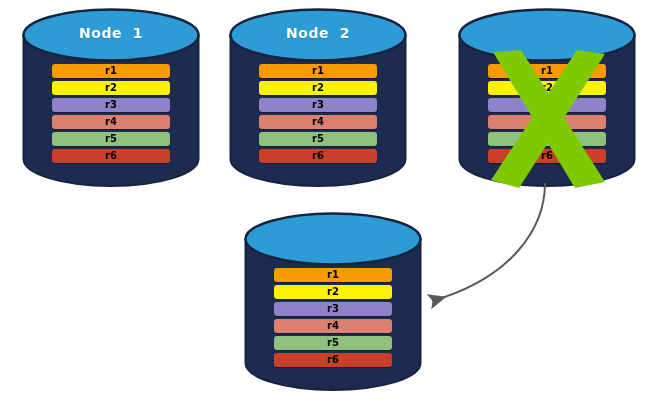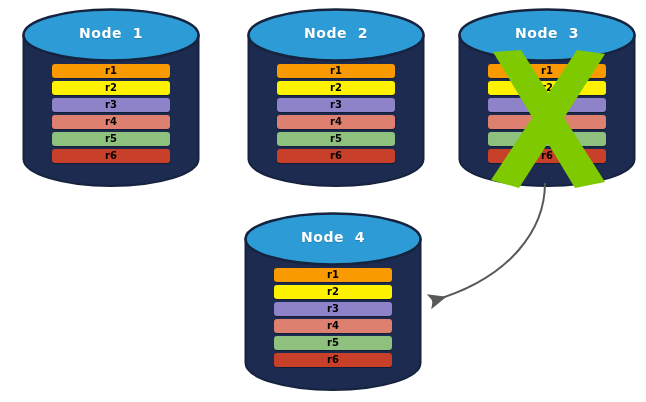--- a/index.html
+++ b/index.html
@@ -110,21 +110,21 @@
             <span>r4</span>
           </div>
           <div class="row" style="background: rgb(142, 192, 126);">
             <span>r5</span>
           </div>
           <div class="row" style="background: rgb(201, 64, 42);">
             <span>r6</span>
           </div>
         </div>
       </div>
-      <div class="node" style="left: 247px; top: 8px; width: 178px; height: 178px;">
+      <div class="node" style="left: 229px; top: 8px; width: 178px; height: 178px;">
         <svg class="node-svg" width="178" height="178" viewBox="0 0 178 178">
           <path d="M 1.5 27 L 1.5 151 A 87.5 27 0 0 0 176.5 151 L 176.5 27 Z" fill="#1C2B4F" stroke="#16233F" stroke-width="2"></path>
           <ellipse cx="89" cy="27" rx="87.5" ry="25.5" fill="#2D9CD6" stroke="#16233F" stroke-width="2.5"></ellipse>
         </svg>
         <div class="node-title" style="top: 17px;">Node  2</div>
         <div class="rows" style="top: 56px; padding-left: 30px; padding-right: 30px;">
           <div class="row" style="background: rgb(249, 154, 0);">
             <span>r1</span>
           </div>
           <div class="row" style="background: rgb(255, 242, 0);">
@@ -142,21 +142,20 @@
           <div class="row" style="background: rgb(201, 64, 42);">
             <span>r6</span>
           </div>
         </div>
       </div>
       <div class="node" style="left: 458px; top: 8px; width: 178px; height: 178px;">
         <svg class="node-svg" width="178" height="178" viewBox="0 0 178 178">
           <path d="M 1.5 27 L 1.5 151 A 87.5 27 0 0 0 176.5 151 L 176.5 27 Z" fill="#1C2B4F" stroke="#16233F" stroke-width="2"></path>
           <ellipse cx="89" cy="27" rx="87.5" ry="25.5" fill="#2D9CD6" stroke="#16233F" stroke-width="2.5"></ellipse>
         </svg>
-        <div class="node-title" style="top: 17px;">Node  3</div>
         <div class="rows" style="top: 56px; padding-left: 30px; padding-right: 30px;">
           <div class="row" style="background: rgb(249, 154, 0);">
             <span>r1</span>
           </div>
           <div class="row" style="background: rgb(255, 242, 0);">
             <span>r2</span>
           </div>
           <div class="row" style="background: rgb(142, 130, 200);">
             <span>r3</span>
           </div>
@@ -173,21 +172,20 @@
         <svg class="x-mark" width="120" height="140" viewBox="0 0 120 140" style="left: 31px; top: 42px;">
           <path d="M 4 2 L 32 0 L 116 132 L 86 138 Z" fill="#7FC900"></path>
           <path d="M 88 0 L 116 4 L 30 138 L 2 130 Z" fill="#7FC900"></path>
         </svg>
       </div>
       <div class="node" style="left: 244px; top: 212px; width: 178px; height: 178px;">
         <svg class="node-svg" width="178" height="178" viewBox="0 0 178 178">
           <path d="M 1.5 27 L 1.5 151 A 87.5 27 0 0 0 176.5 151 L 176.5 27 Z" fill="#1C2B4F" stroke="#16233F" stroke-width="2"></path>
           <ellipse cx="89" cy="27" rx="87.5" ry="25.5" fill="#2D9CD6" stroke="#16233F" stroke-width="2.5"></ellipse>
         </svg>
-        <div class="node-title" style="top: 17px;">Node  4</div>
         <div class="rows" style="top: 56px; padding-left: 30px; padding-right: 30px;">
           <div class="row" style="background: rgb(249, 154, 0);">
             <span>r1</span>
           </div>
           <div class="row" style="background: rgb(255, 242, 0);">
             <span>r2</span>
           </div>
           <div class="row" style="background: rgb(142, 130, 200);">
             <span>r3</span>
           </div>

